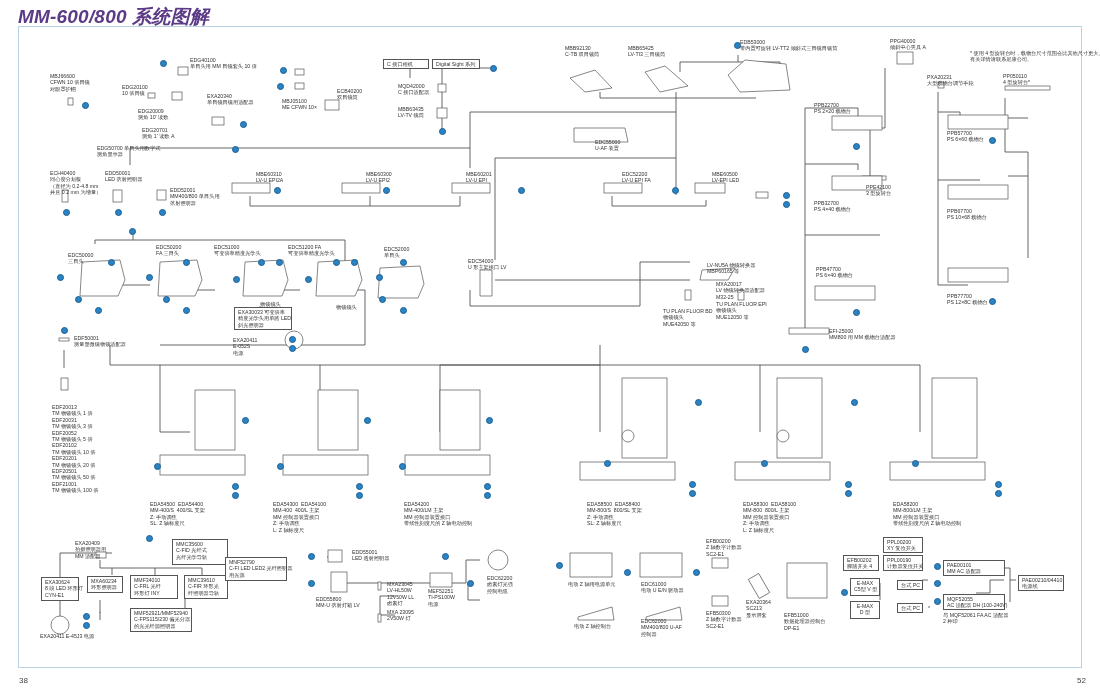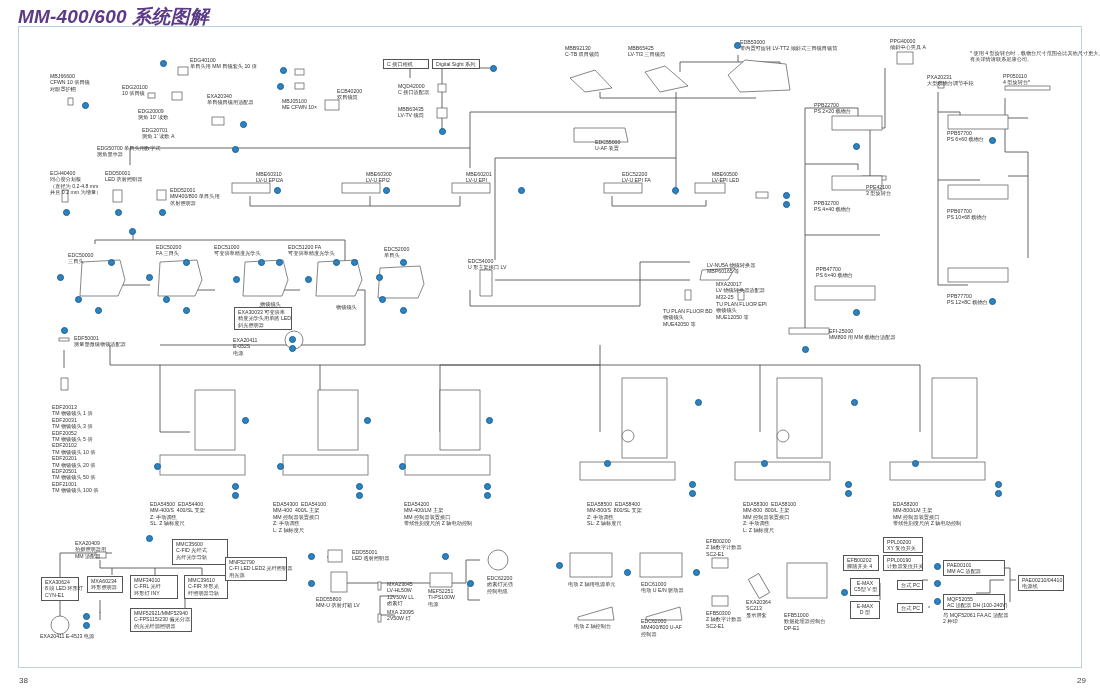--- a/index.html
+++ b/index.html
@@ -9,24 +9,24 @@
   .pn{position:absolute;top:676px;font-size:8px;color:#444;}
   .lbl{position:absolute;font-size:5.2px;line-height:6.4px;color:#333;white-space:pre;}
   .box{position:absolute;border:0.8px solid #555;background:#fff;font-size:5.2px;line-height:6.4px;padding:1px 3px;box-sizing:border-box;white-space:pre;color:#333;}
   .dot{position:absolute;width:7px;height:7px;border-radius:50%;background:#2a84c4;border:1px solid #1b5f93;box-sizing:border-box;}
   svg.wires{position:absolute;left:0;top:0;}
   .dev{position:absolute;}
 </style>
 </head>
 <body>
 
-<div class="title">MM-400/600 系统图解</div>
+<div class="title">MM-600/800 系统图解</div>
 <div class="frame"></div>
 <div class="pn" style="left:19px">38</div>
-<div class="pn" style="left:1077px">29</div>
+<div class="pn" style="left:1077px">52</div>
 
 <svg class="wires" width="1100" height="690" fill="none" stroke="#555" stroke-width="0.9">
 
   <path d="M410,68 L410,78 M442,68 L442,78 M442,78 L442,130"></path>
   <path d="M444,68 L490,68"></path>
   <path d="M600,92 L600,98 L756,98 M676,92 L676,98 M676,98 L676,112 M676,112 L470,112 L470,168"></path>
   <path d="M676,112 L676,158 M676,158 L495,158 L495,260 M676,158 L676,195"></path>
   <path d="M738,62 L738,55 M680,62 L780,62 L780,68 M680,62 L680,72"></path>
   <path d="M130,148 L130,165 M130,148 L470,148"></path>
 

